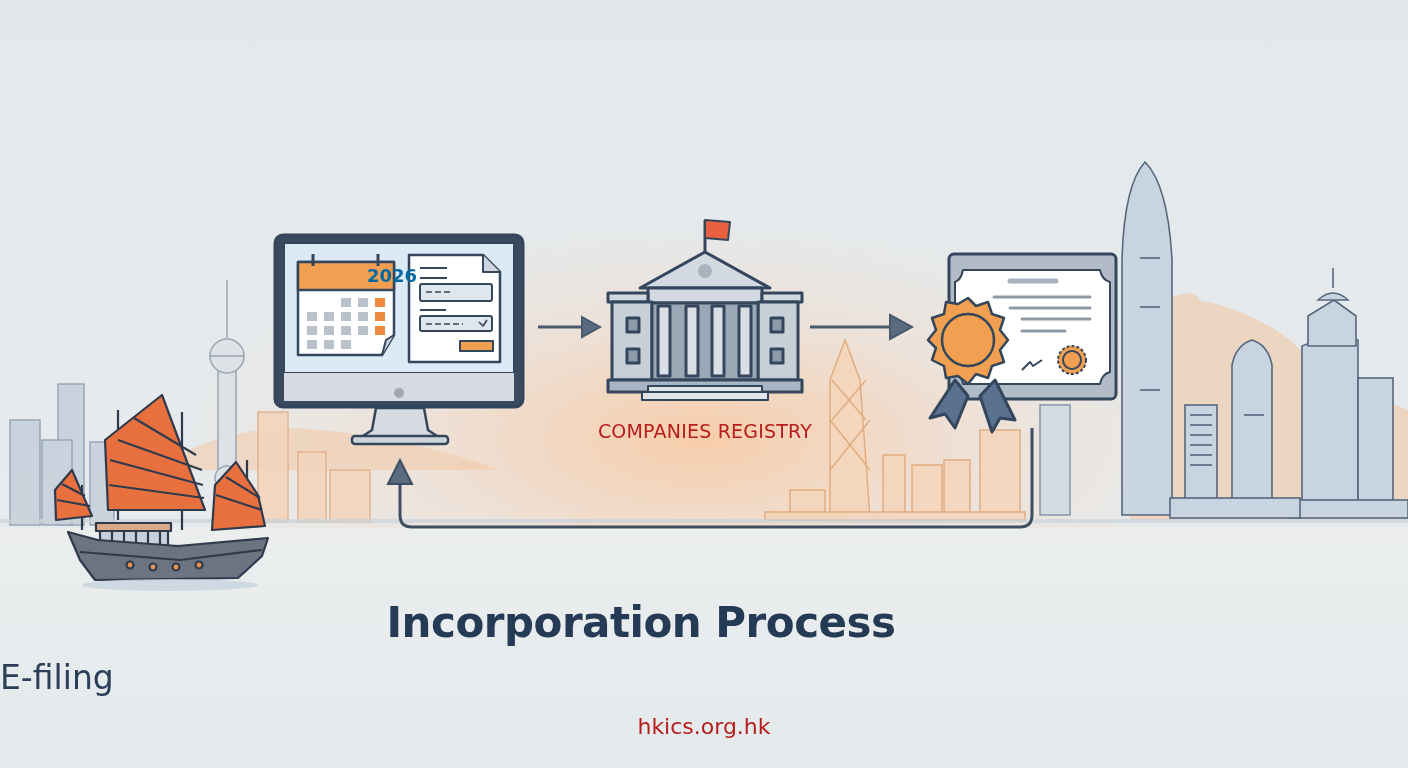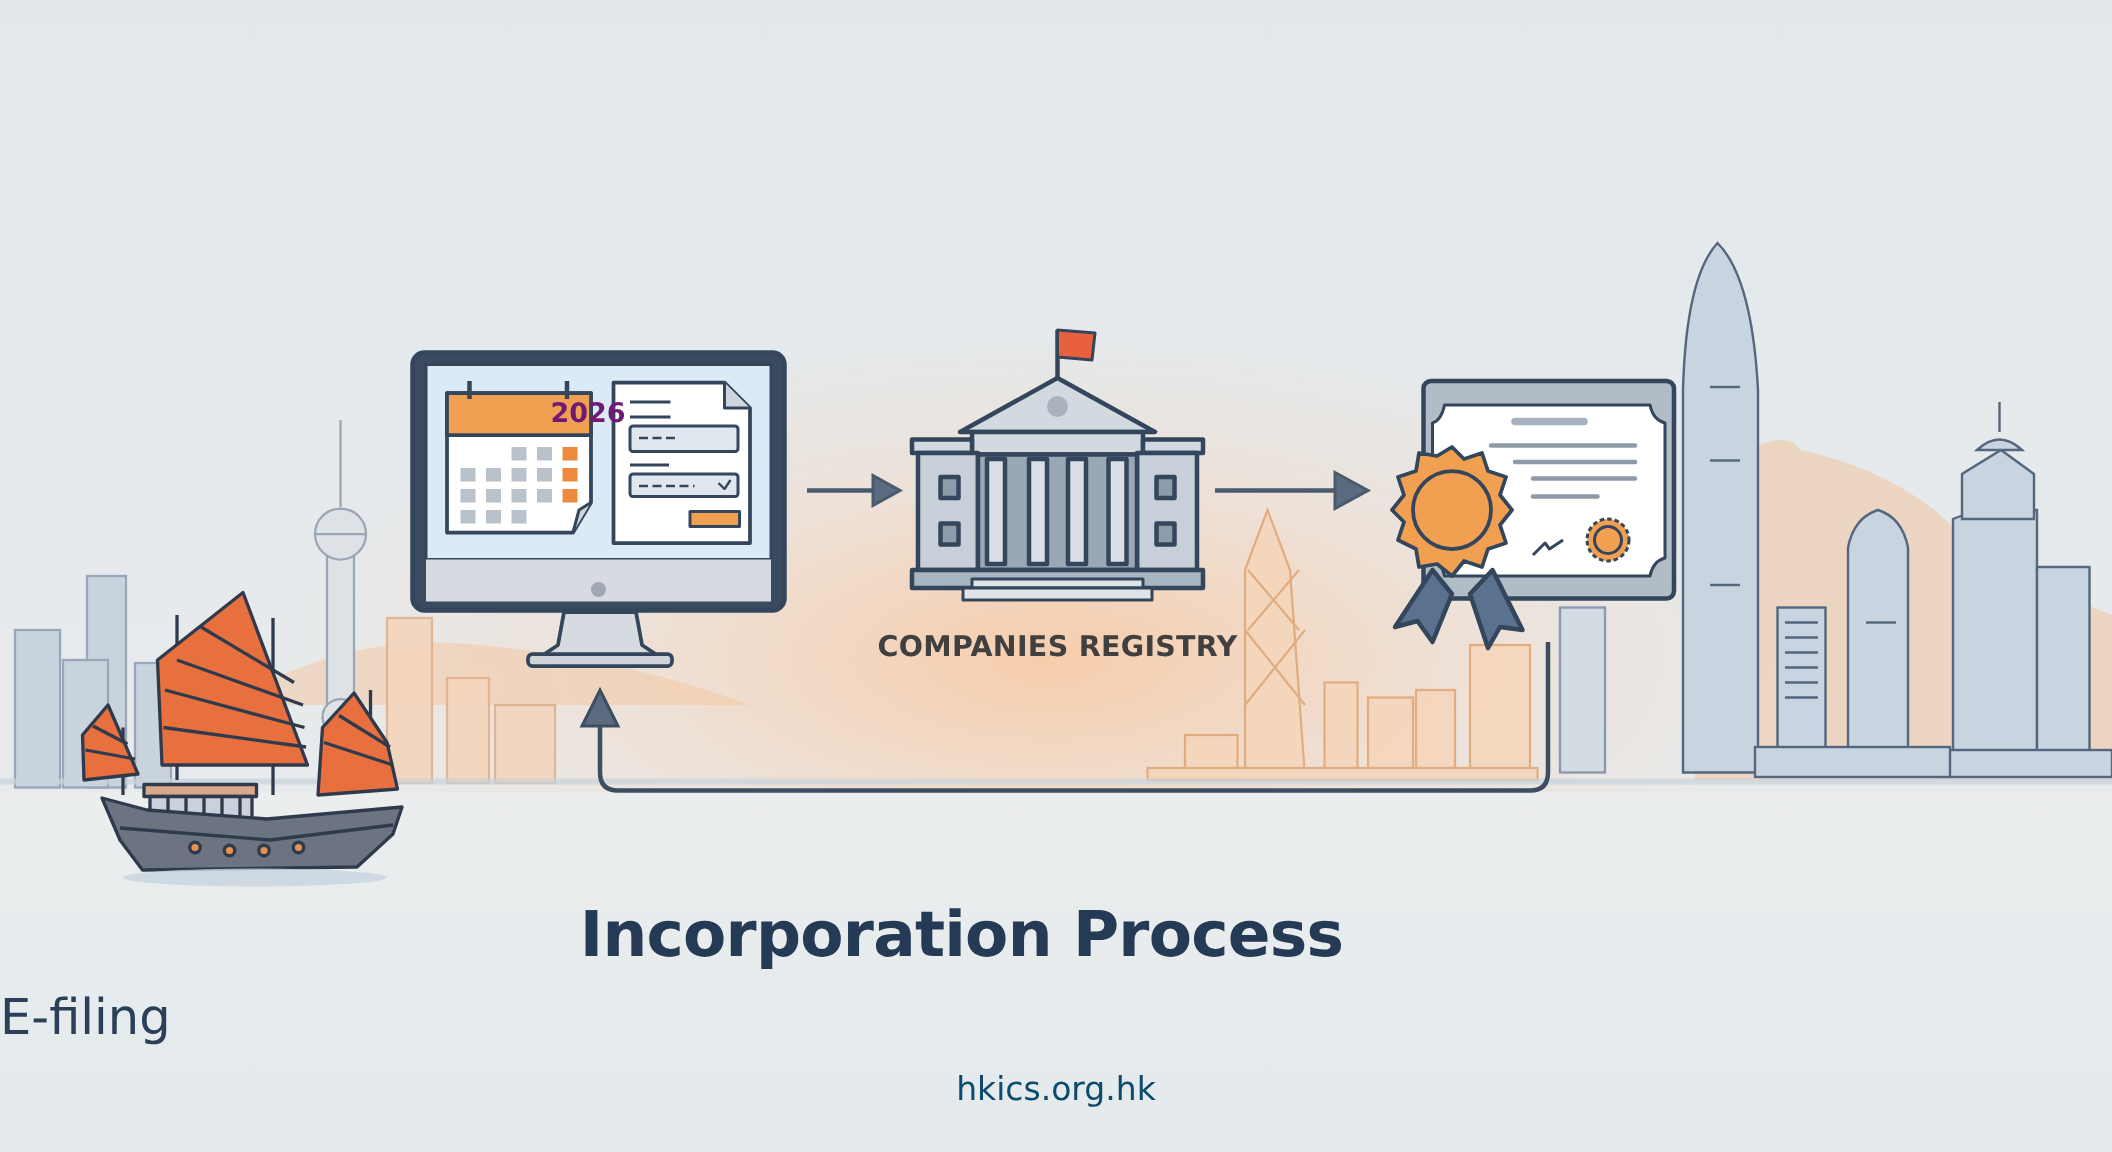--- a/index.html
+++ b/index.html
@@ -14,35 +14,35 @@
         radial-gradient(ellipse 520px 220px at 700px 440px, rgba(250,200,160,0.85), rgba(250,210,180,0.35) 55%, rgba(227,233,236,0) 100%),
         linear-gradient(#e2e8eb 0%, #e6eaec 50%, #e8ecee 100%);
     }
     .water {
       position:absolute; left:0; right:0; top:528px; bottom:0;
       background:linear-gradient(#eceeee, #e6ebed 60%, #e4e9eb);
     }
     svg.scene { position:absolute; left:0; top:0; }
     .label-registry {
       position:absolute; left:560px; top:420px; width:290px; text-align:center;
-      font-family:"DejaVu Sans", sans-serif; font-weight:bold;
-      font-size:19px; color:#404040; letter-spacing:0.2px;
+      font-family:"DejaVu Sans", sans-serif; font-weight:normal;
+      font-size:19px; color:#b91c1c; letter-spacing:0.2px;
     }
     .title {
       position:absolute; left:0; width:1282px; top:598px; text-align:center;
       font-family:"DejaVu Sans", sans-serif; font-weight:bold;
       font-size:42px; color:#243a55; letter-spacing:-0.5px;
     }
     .subtitle {
       position:absolute; left:0; width:1408px; top:658px; text-align:left;
       font-family:"DejaVu Sans", sans-serif; font-size:33px; color:#2b3f58;
     }
     .site {
       position:absolute; left:0; width:1408px; top:714px; text-align:center;
-      font-family:"DejaVu Sans", sans-serif; font-size:22px; color:#0c4a6e;
+      font-family:"DejaVu Sans", sans-serif; font-size:22px; color:#b91c1c;
     }
   </style>
 </head>
 <body>
 
 <div class="bg"></div>
 <div class="water"></div>
 
 <svg class="scene" width="1408" height="768" viewBox="0 0 1408 768">
 
@@ -248,17 +248,17 @@
   </g>
 
   <g stroke="#3e4e62" stroke-width="3" fill="none">
     <path d="M1032 428 L1032 515 Q1032 527 1020 527 L412 527 Q400 527 400 515 L400 478"></path>
     <path d="M388 484 L400 460 L412 484 Z" fill="#5a6b80" stroke-width="2"></path>
   </g>
 </svg>
 
 <div class="label-registry">COMPANIES REGISTRY</div>
 
-<div style="position:absolute;left:298px;top:263px;width:96px;text-align:center;font-family:'DejaVu Sans',sans-serif;font-weight:bold;font-size:18px;color:#701a75;line-height:26px;padding-left:46px;">2026</div>
+<div style="position:absolute;left:298px;top:263px;width:96px;text-align:center;font-family:'DejaVu Sans',sans-serif;font-weight:bold;font-size:18px;color:#0369a1;line-height:26px;padding-left:46px;">2026</div>
 
 <div class="title">Incorporation Process</div>
 <div class="subtitle">E-filing</div>
 <div class="site">hkics.org.hk</div>
 
 </body></html>

